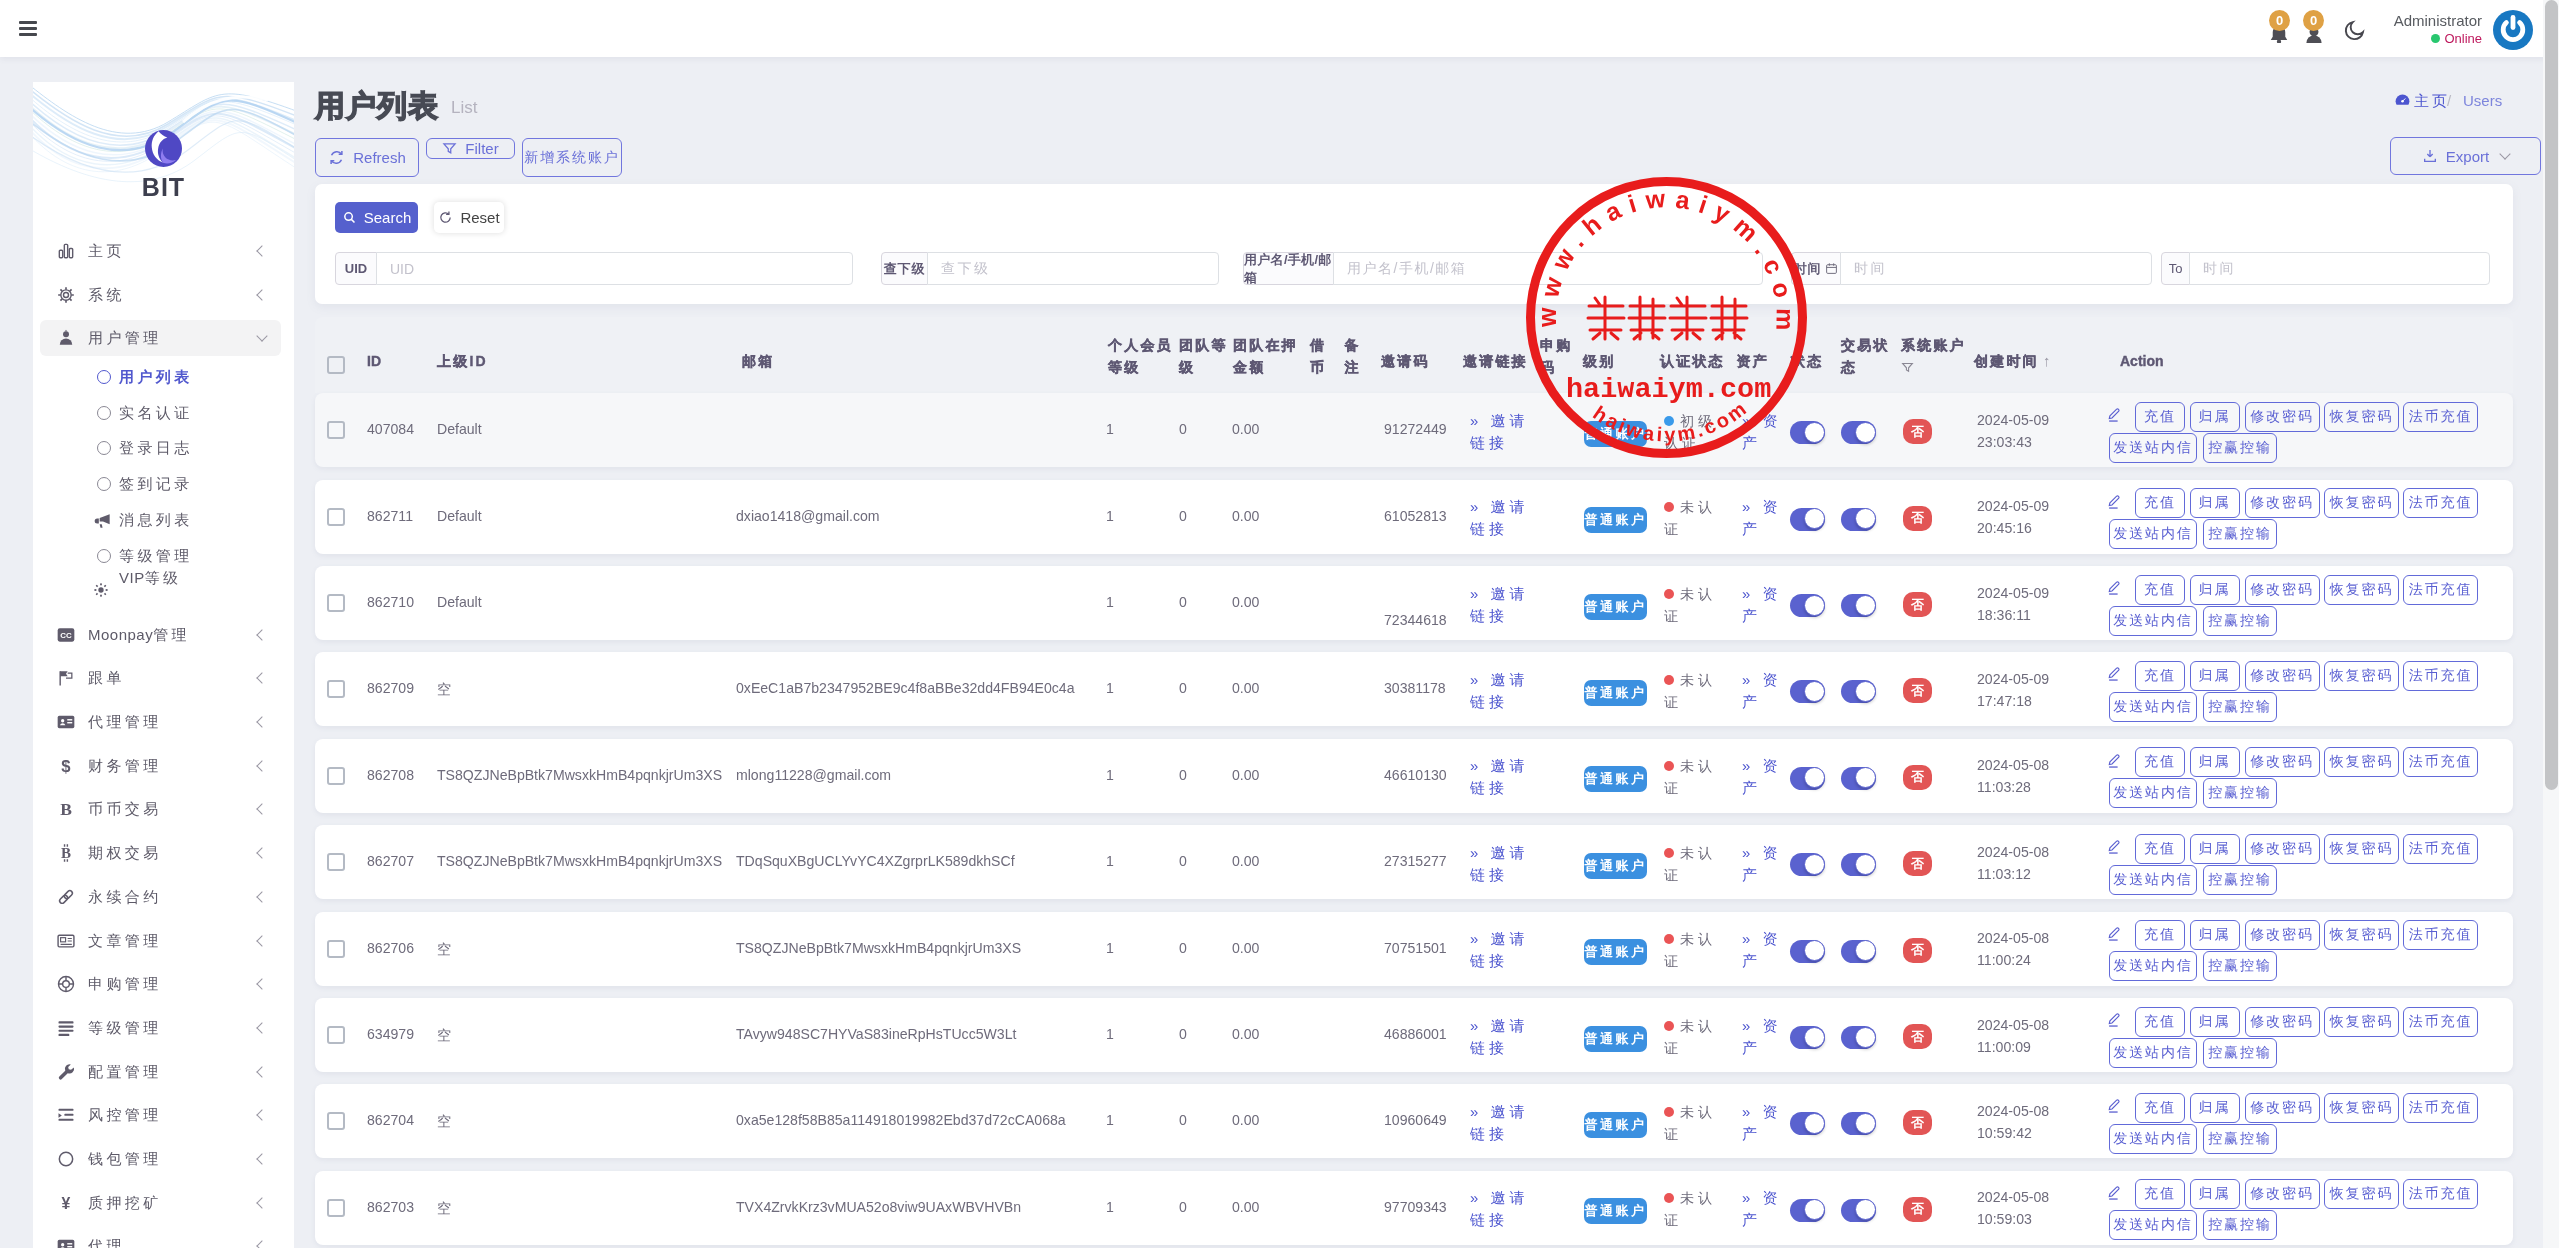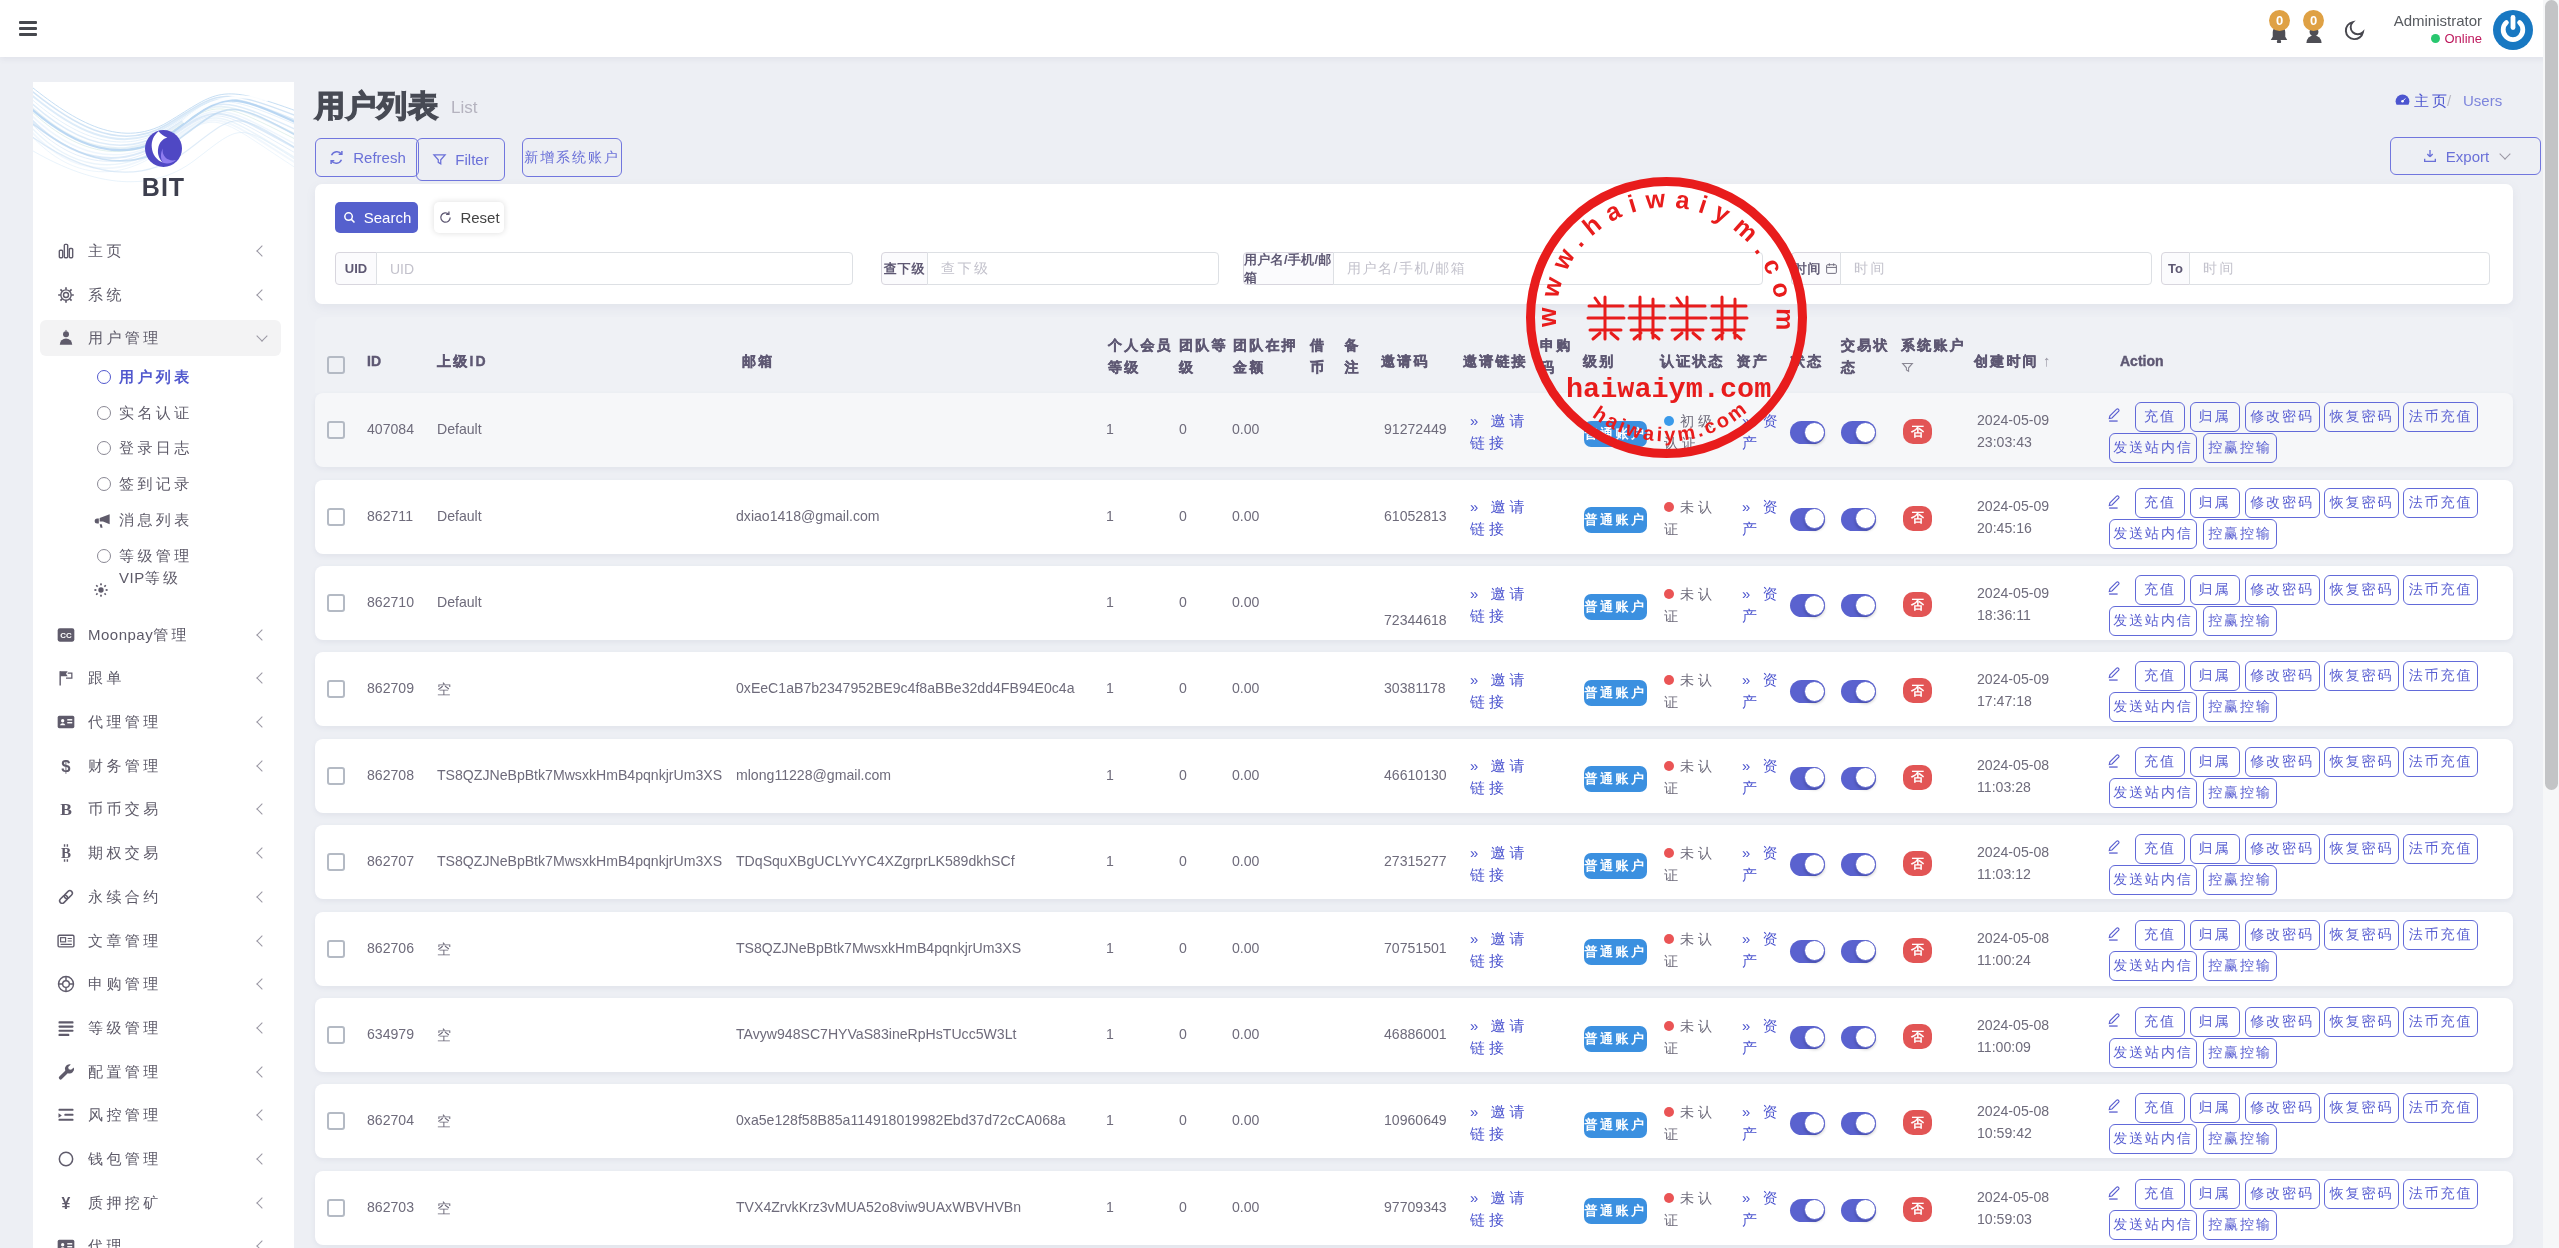--- a/index.html
+++ b/index.html
@@ -233,21 +233,21 @@
   </svg>
 <div class="abs" style="left:2414px;top:92px;font-size:15px;color:#4c55cf;letter-spacing:3px">主页</div>
 <div class="abs" style="left:2447px;top:92px;font-size:15px;color:#b9b9c3">/</div>
 <div class="abs" style="left:2463px;top:92px;font-size:15px;color:#7d85dc">Users</div>
 <div class="obtn" style="left:315px;top:138px;width:104px;height:39px"><svg width="17" height="17" viewBox="0 0 24 24" fill="none" stroke="#6a70d8" stroke-width="2.1">
       <path d="M19.2 7.2A8.2 8.2 0 0 0 5 8.9"></path>
       <path d="M4.8 16.8A8.2 8.2 0 0 0 19 15.1"></path>
       <path d="M19.6 2.8v4.5h-4.5"></path>
       <path d="M4.4 21.2v-4.5h4.5"></path>
     </svg>Refresh</div>
-<div class="obtn" style="left:416px;top:138px;width:89px;height:43px"><svg width="15" height="15" viewBox="0 0 24 24" fill="none" stroke="#6a70d8" stroke-width="2">
+<div class="obtn" style="left:426px;top:138px;width:89px;height:21px"><svg width="15" height="15" viewBox="0 0 24 24" fill="none" stroke="#6a70d8" stroke-width="2">
       <path d="M3 4.5h18l-7 8v6.5l-4-2.5v-4z"></path>
     </svg>Filter</div>
 <div class="obtn" style="left:522px;top:138px;width:100px;height:39px;font-size:14px;letter-spacing:1.9px">新增系统账户</div>
 <div class="obtn" style="left:2390px;top:137px;width:151px;height:38px"><svg width="16" height="16" viewBox="0 0 24 24" fill="none" stroke="#6a70d8" stroke-width="2">
       <path d="M12 3v10m0 0l-4-4m4 4l4-4"></path>
       <path d="M4 16v4h16v-4"></path>
     </svg>Export<div class="chev cd" style="position:static;transform:rotate(45deg);margin-top:-4px;margin-left:4px"></div></div>
 <div class="abs" style="left:315px;top:184px;width:2198px;height:120px;background:#fff;border-radius:7px;box-shadow:0 3px 10px rgba(120,130,160,.10)"></div>
 <div class="abs" style="left:335px;top:202px;width:83px;height:31px;background:#5560cd;border-radius:5px;color:#fff;font-size:15px;display:flex;align-items:center;justify-content:center;gap:7px"><svg width="15" height="15" viewBox="0 0 24 24" fill="none" stroke="#fff" stroke-width="2.4">
       <circle cx="10.5" cy="10.5" r="6"></circle>
@@ -261,21 +261,21 @@
 <div class="abs" style="left:376px;top:252px;width:477px;height:33px;background:#fff;border:1px solid #dde0e4;border-radius:0 4px 4px 0;display:flex;align-items:center;font-size:14px;color:#c3c2cc;padding-left:13px;letter-spacing:0px">UID</div>
 <div class="abs" style="left:881px;top:252px;width:47px;height:33px;background:#fbfbfd;border:1px solid #d8d6de;border-radius:4px 0 0 4px;display:flex;align-items:center;justify-content:center;font-size:13px;font-weight:700;color:#5e5873;letter-spacing:0.8px">查下级</div>
 <div class="abs" style="left:927px;top:252px;width:292px;height:33px;background:#fff;border:1px solid #dde0e4;border-radius:0 4px 4px 0;display:flex;align-items:center;font-size:14px;color:#c3c2cc;padding-left:13px;letter-spacing:2.5px">查下级</div>
 <div class="abs" style="left:1243px;top:252px;width:91px;height:33px;background:#fbfbfd;border:1px solid #d8d6de;border-radius:4px 0 0 4px;display:flex;align-items:center;justify-content:center;font-size:13px;font-weight:700;color:#5e5873;letter-spacing:0.3px">用户名/手机/邮箱</div>
 <div class="abs" style="left:1333px;top:252px;width:430px;height:33px;background:#fff;border:1px solid #dde0e4;border-radius:0 4px 4px 0;display:flex;align-items:center;font-size:14px;color:#c3c2cc;padding-left:13px;letter-spacing:1.5px">用户名/手机/邮箱</div>
 <div class="abs" style="left:1791px;top:252px;width:50px;height:33px;background:#fbfbfd;border:1px solid #d8d6de;border-radius:4px 0 0 4px;display:flex;align-items:center;justify-content:center;font-size:13px;font-weight:700;color:#5e5873;letter-spacing:0.8px">时间<svg width="13" height="13" viewBox="0 0 24 24" fill="none" stroke="#6e6b7b" stroke-width="1.8" style="margin-left:4px">
       <rect x="3" y="5" width="18" height="16" rx="2"></rect>
       <path d="M3 10h18M8 2.5V7M16 2.5V7"></path>
     </svg></div>
 <div class="abs" style="left:1840px;top:252px;width:312px;height:33px;background:#fff;border:1px solid #dde0e4;border-radius:0 4px 4px 0;display:flex;align-items:center;font-size:14px;color:#c3c2cc;padding-left:13px;letter-spacing:2.5px">时间</div>
-<div class="abs" style="left:2161px;top:252px;width:29px;height:33px;background:#fbfbfd;border:1px solid #d8d6de;border-radius:4px 0 0 4px;display:flex;align-items:center;justify-content:center;font-size:13px;font-weight:700;color:#5e5873;letter-spacing:0px">To</div>
+<div class="abs" style="left:2161px;top:252px;width:29px;height:33px;background:#fbfbfd;border:1px solid #d8d6de;border-radius:4px 0 0 4px;display:flex;align-items:center;justify-content:center;font-size:13px;font-weight:400;color:#5e5873;letter-spacing:0px">To</div>
 <div class="abs" style="left:2189px;top:252px;width:301px;height:33px;background:#fff;border:1px solid #dde0e4;border-radius:0 4px 4px 0;display:flex;align-items:center;font-size:14px;color:#c3c2cc;padding-left:13px;letter-spacing:2.5px">时间</div>
 <div class="abs" style="left:315px;top:317px;width:2198px;height:76px;background:#eff1f5;border-radius:8px 8px 0 0"></div>
 <div class="cb" style="left:327px;top:356px"></div>
 <div class="hc" style="left:367px;top:352.5px">ID</div>
 <div class="hc hck" style="left:437px;top:352.5px">上级ID</div>
 <div class="hc hck" style="left:742px;top:352.5px">邮箱</div>
 <div class="hc hck" style="left:1108px;top:336.5px">个人会员</div>
 <div class="hc hck" style="left:1108px;top:358.5px">等级</div>
 <div class="hc hck" style="left:1179px;top:336.5px">团队等</div>
 <div class="hc hck" style="left:1179px;top:358.5px">级</div>

